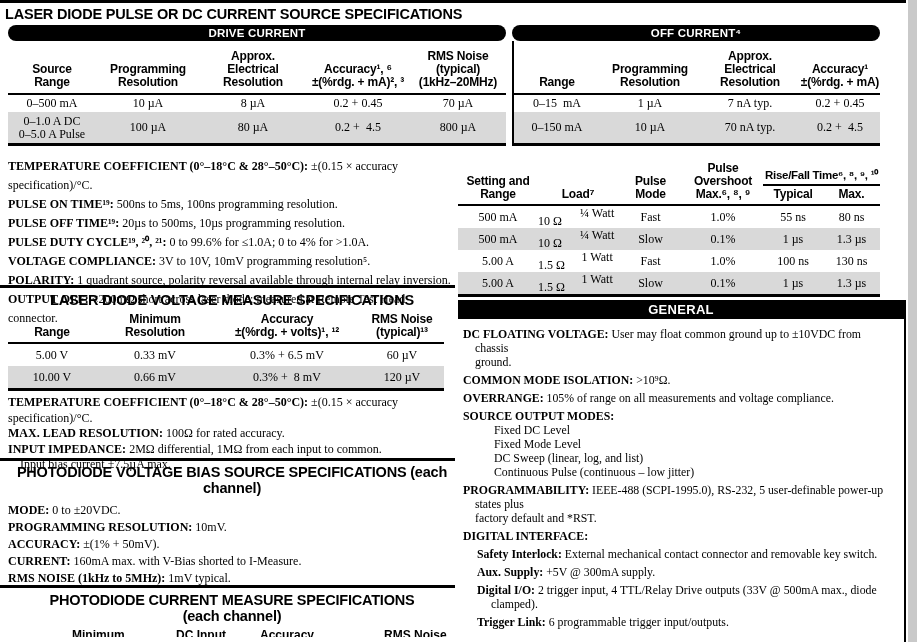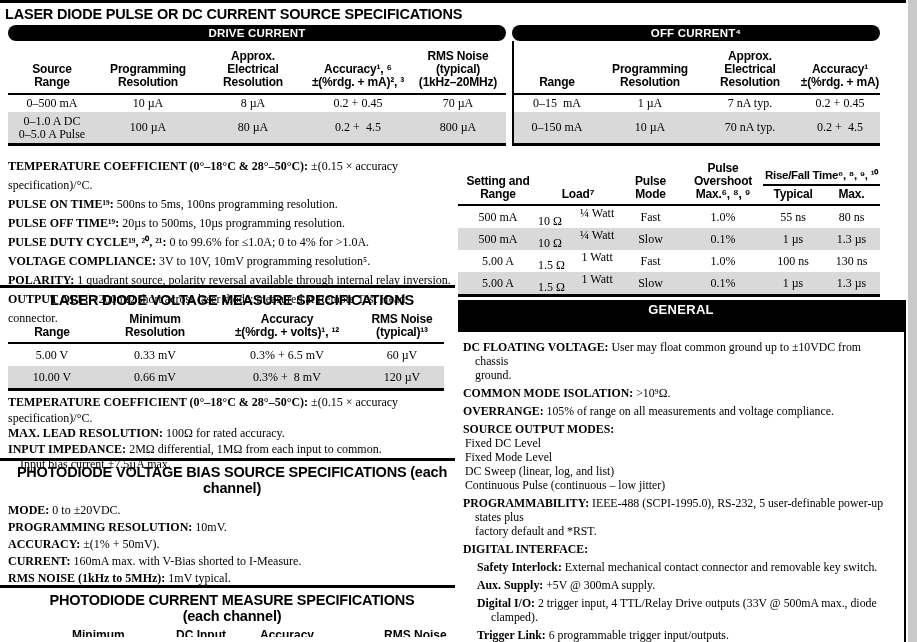--- a/index.html
+++ b/index.html
@@ -60,27 +60,27 @@
   .rf-group { width:117px; display:flex; flex-direction:column; }
   .rf-label { font:bold 11.5px/13px "Liberation Sans", sans-serif; letter-spacing:-0.3px; text-align:center;
               border-bottom:2px solid #000; padding-bottom:2px; margin-bottom:2px; }
   .rf-subs { display:flex; }
   .loadcell { display:flex; justify-content:center; }
   .loadcell .ohm  { width:32px; text-align:left;margin-top:8px; }
   .loadcell .watt { width:44px; text-align:center; margin-left:8px; }
 
   
   .gen { width:448px; margin-top:3px; border-right:2.5px solid #000; height:345px; }
-  .gen-bar { height:32px; background:#000; color:#fff; text-align:center;
+  .gen-bar { height:19px; background:#000; color:#fff; text-align:center;
              font:bold 13px/19px "Liberation Sans", sans-serif; letter-spacing:.3px; }
   .gen-content { padding:8px 8px 0 5px; font:11.8px/14px "Liberation Serif", serif; }
   .gi  { white-space:pre-wrap; }
   .g0  { padding-left:12px; text-indent:-12px; margin-top:4px; }
   .g0.first { margin-top:0; }
-  .g1p { margin-left:2px; margin-top:0; }
+  .g1p { margin-left:31px; margin-top:0; }
   .g1  { margin-left:14px; padding-left:14px; text-indent:-14px; margin-top:4px; }
 
   
   .clip-row { position:relative; height:8px; overflow:hidden; margin-top:5px; }
   .clip-row span { position:absolute; top:0; font:bold 12px/13px "Liberation Sans", sans-serif; }
   .cp1{left:64px}.cp2{left:168px}.cp3{left:252px}.cp4{left:376px}
 </style>
 </head>
 <body>
 

